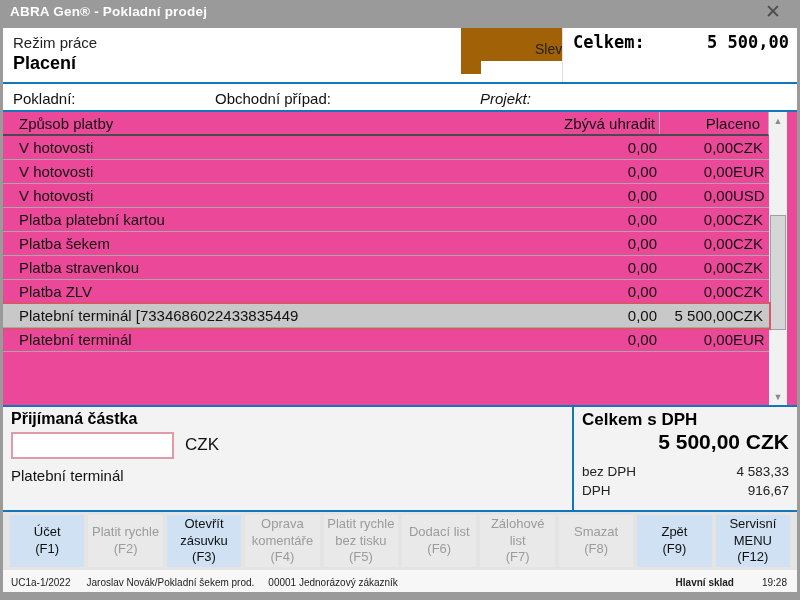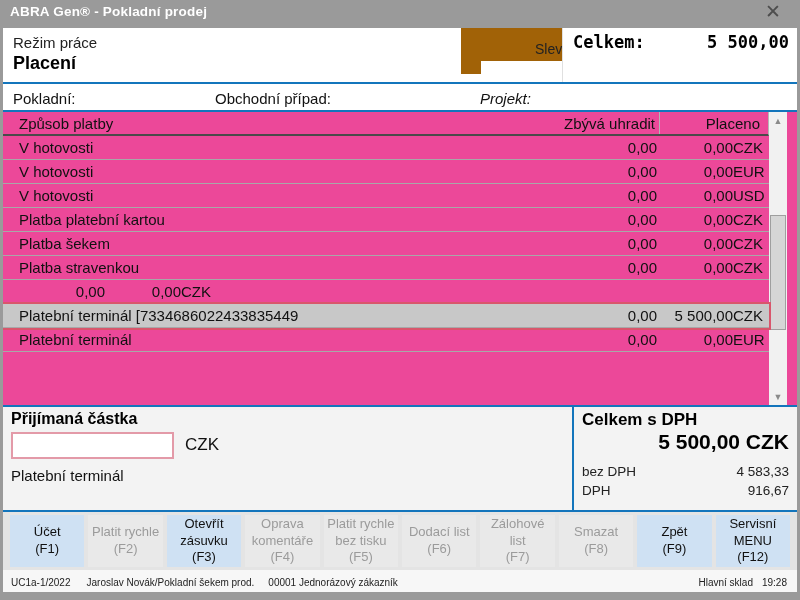--- a/index.html
+++ b/index.html
@@ -69,21 +69,21 @@
   
   .button-bar{position:absolute;left:0;right:0;top:484px;height:58px;background:#e4e4e4;display:flex;gap:4px;padding:3px 7px;}
   .fbtn{flex:1;border:none;display:flex;flex-direction:column;align-items:center;justify-content:center;
         background:var(--button-enabled-bg);color:#111;font-size:13px;line-height:1.3;text-align:center;
         font-family:inherit;padding:2px 1px;cursor:pointer;}
   .fbtn.disabled{background:#e9e9e9;color:#9b9b9b;cursor:default;}
   .fbtn .b-label{white-space:pre-line;}
   
   .status-bar{position:absolute;left:0;right:0;top:542px;height:24px;background:#f7f7f7;display:flex;align-items:center;font-size:10px;color:#222;}
   .st-doc{margin-left:8px;} .st-op{margin-left:16px;} .st-cust{margin-left:14px;}
-  .st-spacer{flex:1;} .st-wh{margin-right:9px;} .st-time{margin-right:10px;}
+  .st-spacer{flex:1;} .st-wh{margin-right:28px;font-weight:bold;} .st-time{margin-right:10px;}
 </style>
 </head>
 <body>
 
 <div class="window">
 
   <div class="titlebar">
     <span class="title">ABRA Gen® - Pokladní prodej</span>
     <span class="close">✕</span>
   </div>
@@ -146,20 +146,21 @@
             <div class="c-paid">0,00</div>
             <div class="c-cur">CZK</div>
           </div>
           <div class="trow">
             <div class="c-method">Platba stravenkou</div>
             <div class="c-remaining">0,00</div>
             <div class="c-paid">0,00</div>
             <div class="c-cur">CZK</div>
           </div>
           <div class="trow">
+            <div class="c-method">Platba ZLV</div>
             <div class="c-remaining">0,00</div>
             <div class="c-paid">0,00</div>
             <div class="c-cur">CZK</div>
           </div>
           <div class="trow selected">
             <div class="c-method">Platební terminál [7334686022433835449</div>
             <div class="c-remaining">0,00</div>
             <div class="c-paid">5 500,00</div>
             <div class="c-cur">CZK</div>
           </div>

